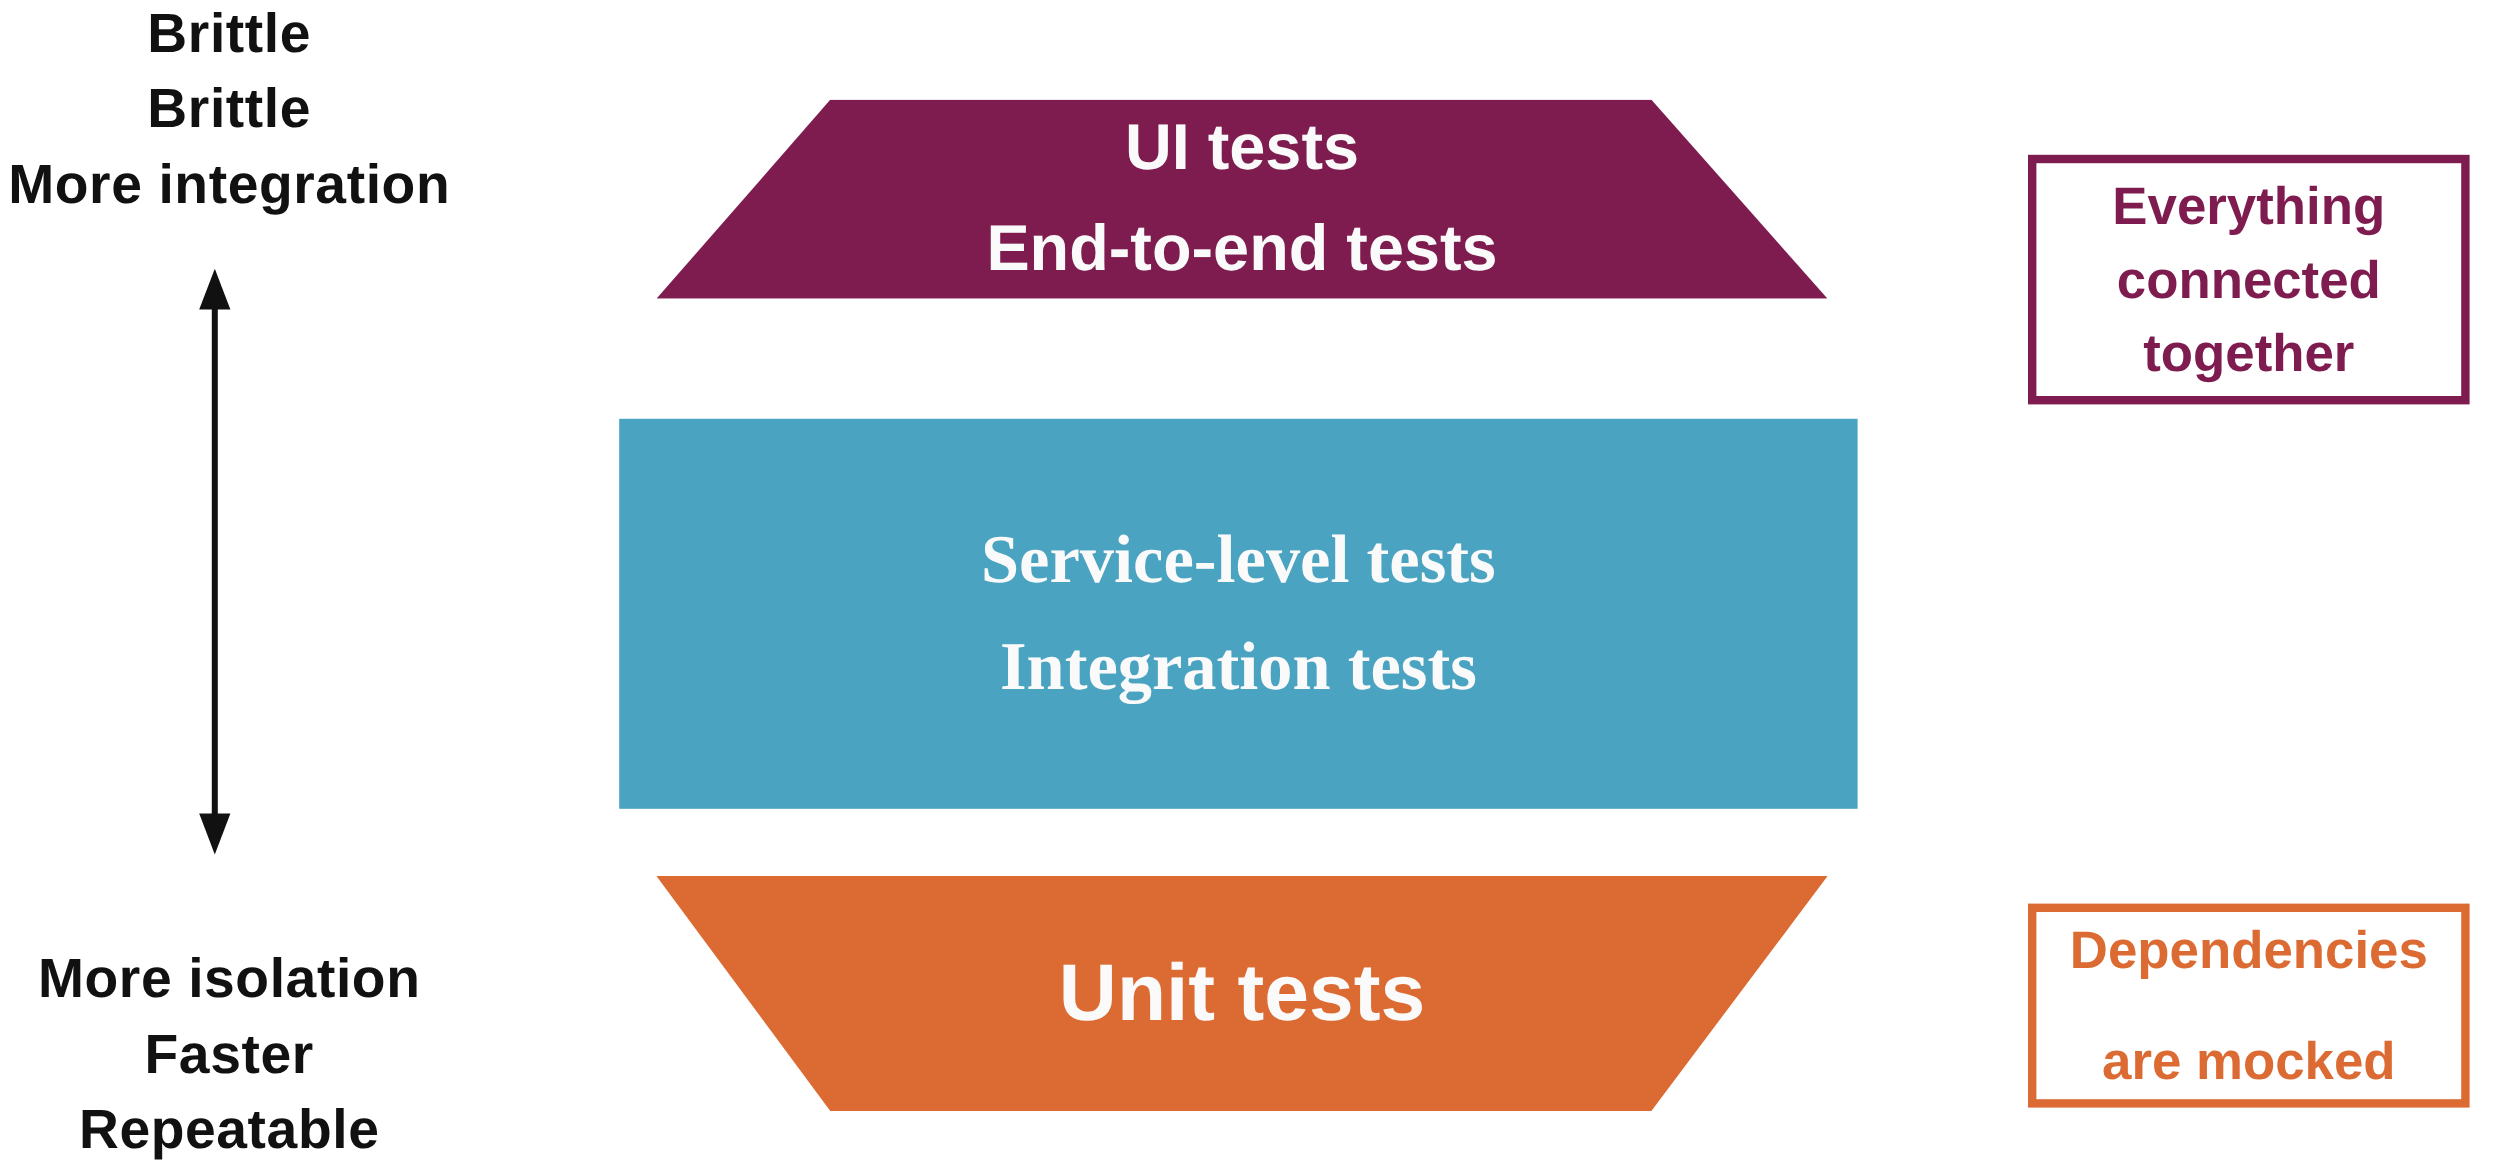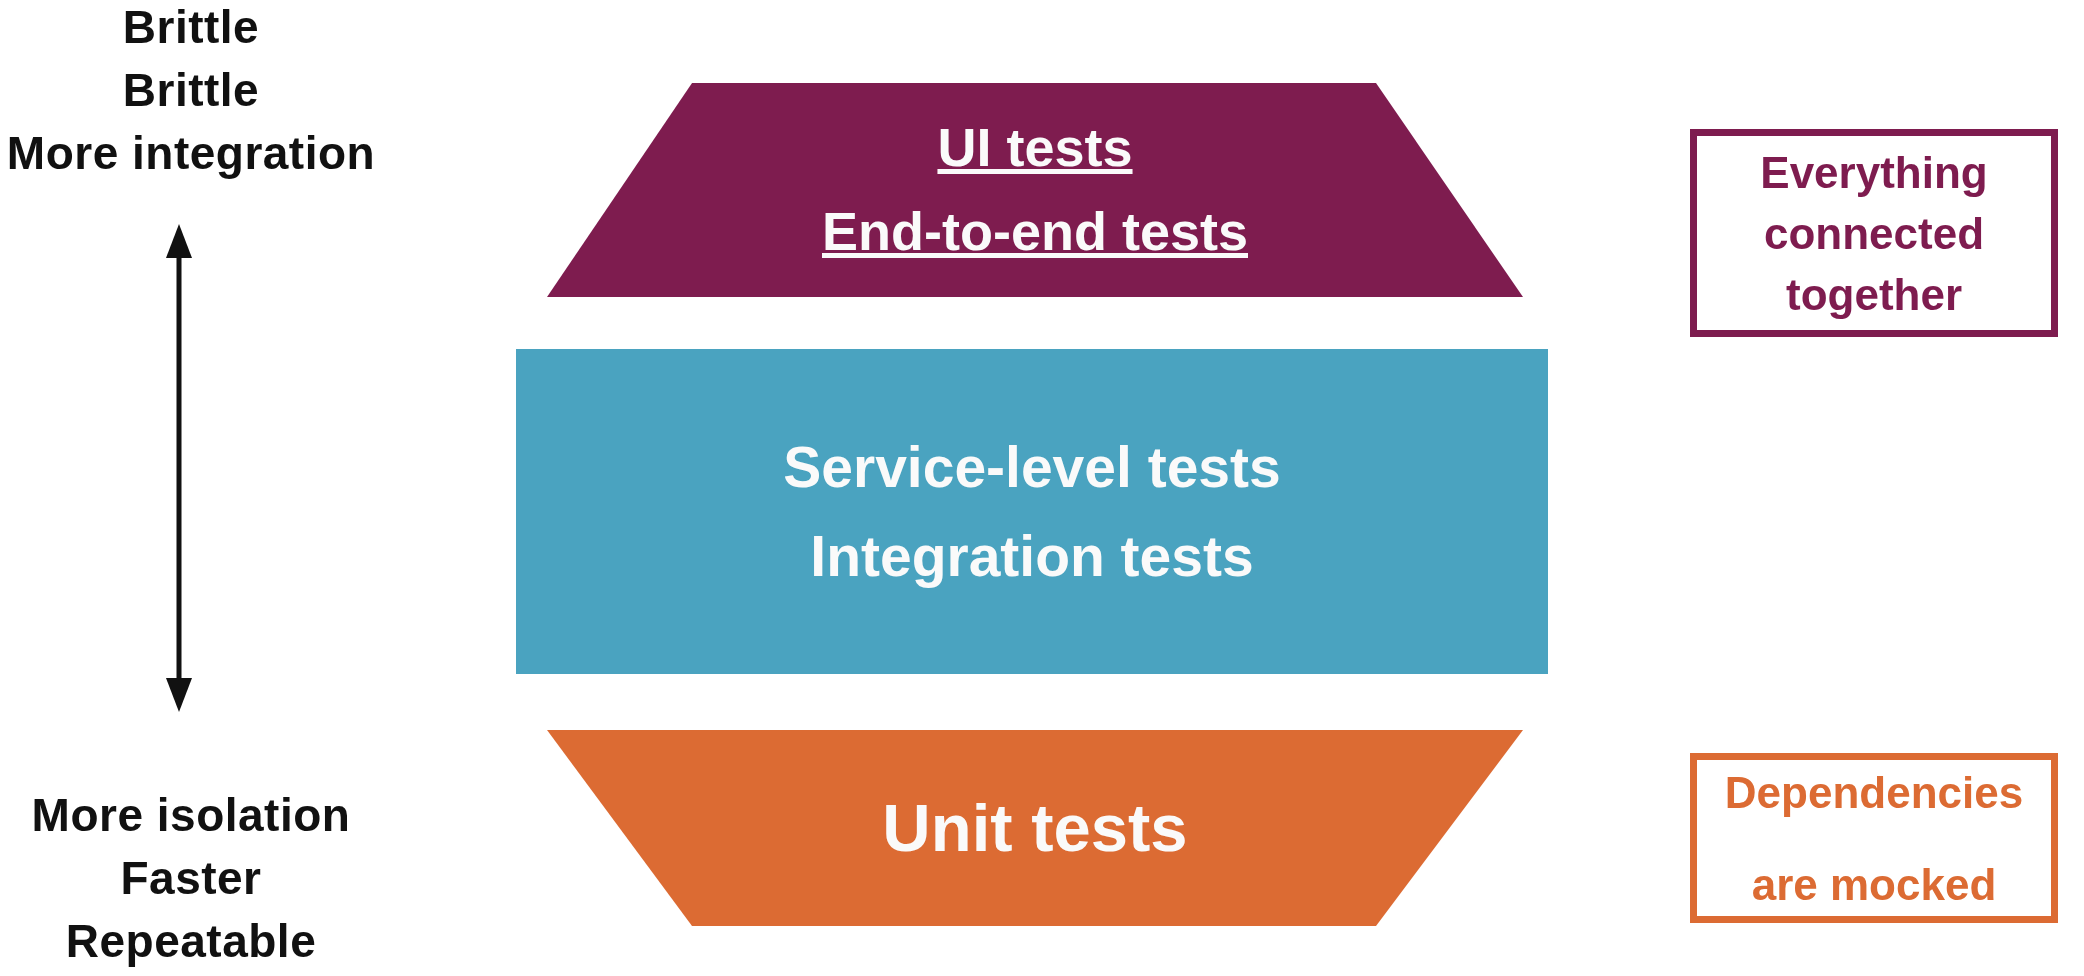--- a/index.html
+++ b/index.html
@@ -46,29 +46,29 @@
     display: flex;
     flex-direction: column;
     align-items: center;
     justify-content: center;
     text-align: center;
     color: var(--white_text);
   }
   .layer .line { line-height: 1.55; white-space: nowrap; }
 
   .layer.ui {
-    left: 547px; top: 83px; width: 976px; height: 214px;
+    left: 547px; top: 83px; width: 976px; height: 166px;
     background: var(--magenta);
     clip-path: polygon(14.86% 0%, 84.94% 0%, 100% 100%, 0% 100%);
-    font-size: 54px; font-weight: 600; text-decoration: underline;
+    font-size: 54px; font-weight: 600;
   }
   .layer.service {
     left: 516px; top: 349px; width: 1032px; height: 325px;
     background: var(--teal);
-    font-size: 57px; font-weight: 600;
+    font-size: 57px; font-weight: 600; font-family: Liberation Serif, serif;
   }
   .layer.unit {
     left: 547px; top: 730px; width: 976px; height: 196px;
     background: var(--orange);
     clip-path: polygon(0% 0%, 100% 0%, 84.94% 100%, 14.86% 100%);
     font-size: 67px; font-weight: 600;
   }
 
   
   .note {

